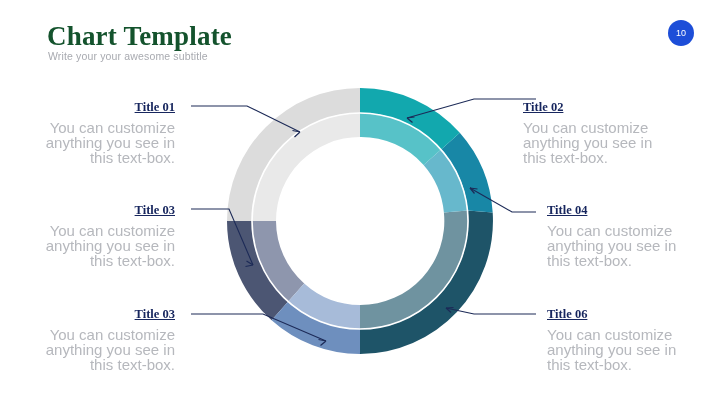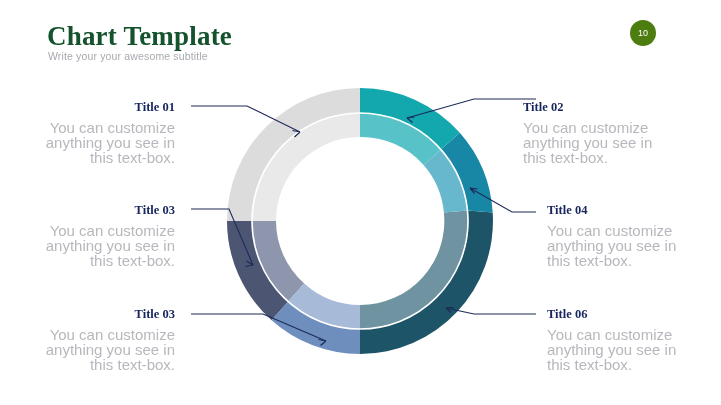--- a/index.html
+++ b/index.html
@@ -41,26 +41,26 @@
     font-family: "Liberation Sans", sans-serif;
     font-size: 10.5px;
     color: #a8aab0;
     letter-spacing: 0.15px;
     white-space: nowrap;
   }
 
   
   .page-badge {
     position: absolute;
-    left: 630px;
+    left: 668px;
     top: 20px;
     width: 26px;
     height: 26px;
     border-radius: 50%;
-    background: #4d7c0f;
+    background: #1d4ed8;
     color: #ffffff;
     font-size: 9px;
     display: flex;
     align-items: center;
     justify-content: center;
     font-family: "Liberation Sans", sans-serif;
   }
 
   
   .chart-area {
@@ -79,20 +79,21 @@
     width: 142px;
   }
   .callout .callout-title {
     font-family: "Liberation Serif", serif;
     font-weight: bold;
     font-size: 12.5px;
     color: #17265e;
     line-height: 15px;
     margin: 0 0 5px 0;
     white-space: nowrap;
+    text-decoration: underline;
   }
   .callout .callout-body {
     font-family: "Liberation Sans", sans-serif;
     font-size: 15px;
     line-height: 15px;
     color: #b6b8bd;
     margin: 0;
   }
 
   .callout.left  { text-align: right; }

